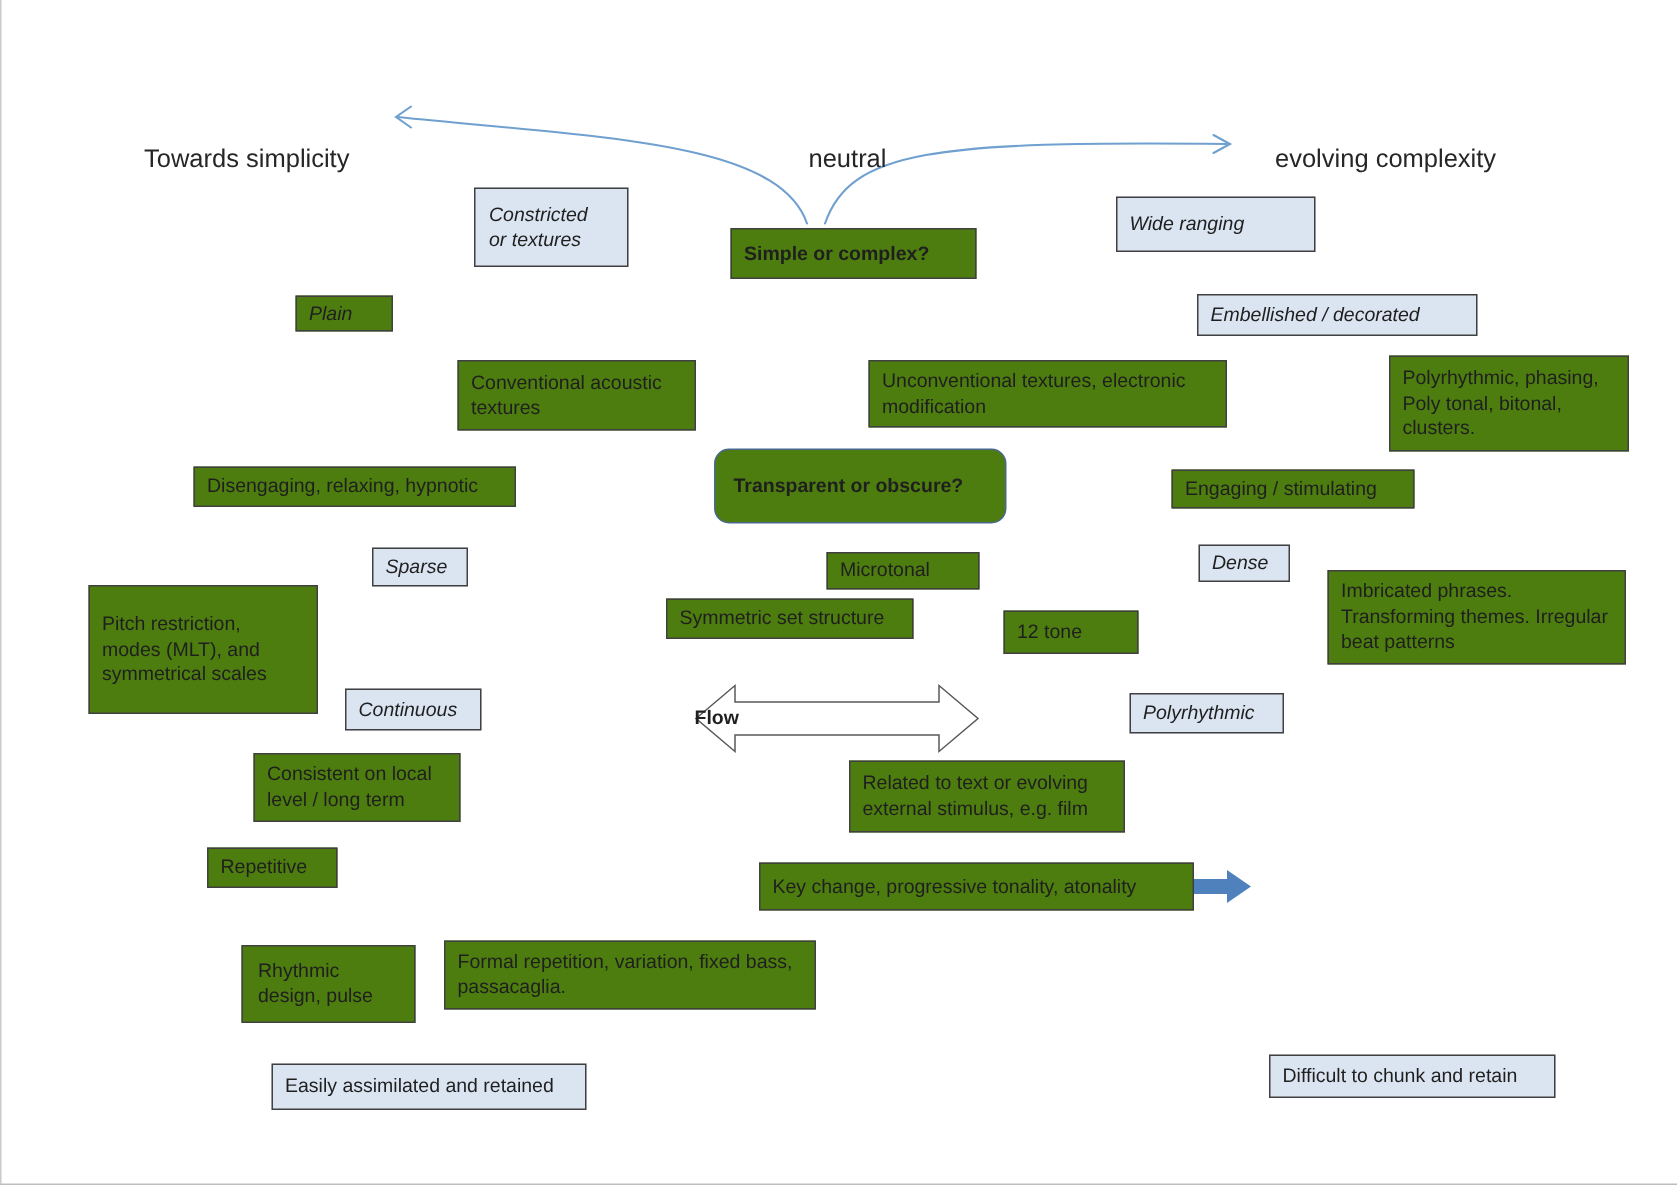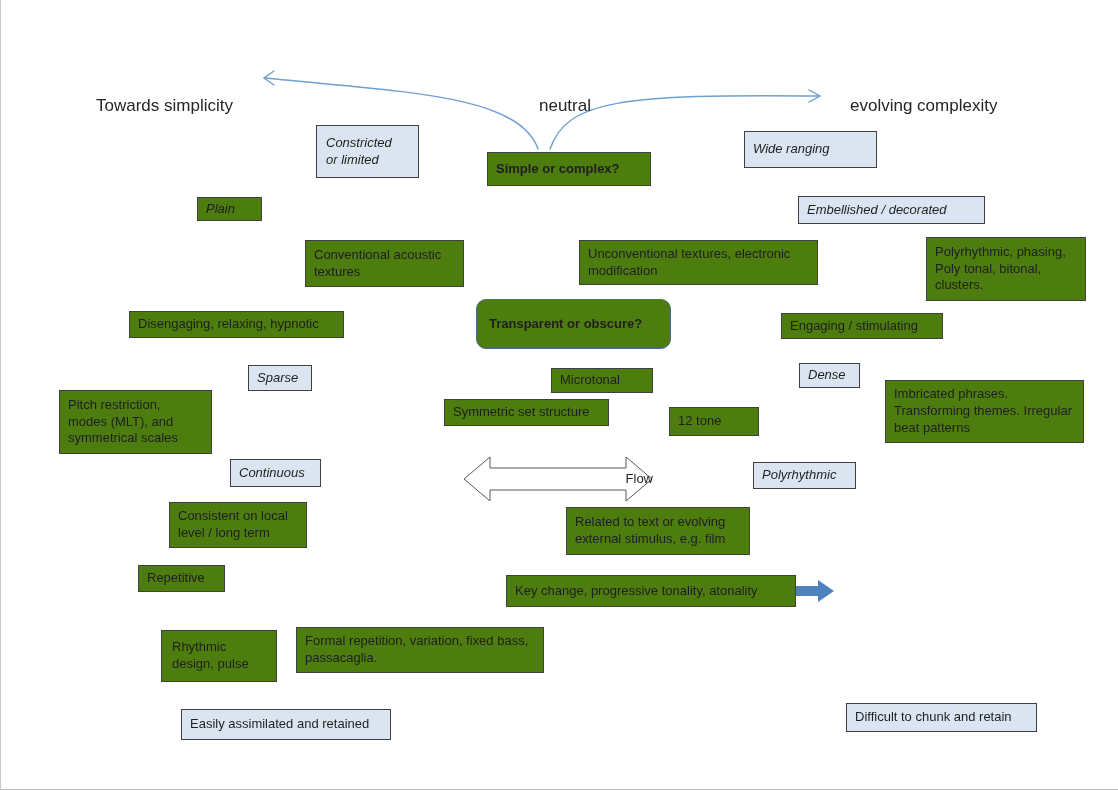--- a/index.html
+++ b/index.html
@@ -34,21 +34,21 @@
     padding:2px 8px;
   }
   .box.blue { background:#dbe5f1; }
   .box.italic { font-style:italic; }
   .box.bold { font-weight:bold; }
   .box.rounded { border-radius:10px; border-color:#4a6990; padding-left:12px; }
   .flow-wrap { position:absolute; left:462px; top:454px; width:190px; height:50px; }
   .flow-wrap .flow-label {
     position:absolute; left:0; right:0; top:50%;
     transform:translateY(-54%);
-    text-align:right; font-weight:normal; font-size:13px;
+    text-align:left; font-weight:bold; font-size:13px;
   }
   svg.overlay {
     position:absolute; left:0; top:0;
     width:1118px; height:790px;
     pointer-events:none;
   }
 </style>
 </head>
 <body>
 
@@ -62,21 +62,21 @@
       <polyline points="808,90 819,96 808,102"></polyline>
     </g>
     <polygon points="792,586 817,586 817,580 833,591 817,602 817,596 792,596" fill="#4f81bd"></polygon>
   </svg>
 
   <div class="hdr" style="left:95px; top:96px">Towards simplicity</div>
   <div class="hdr" style="left:538px; top:96px">neutral</div>
   <div class="hdr" style="left:849px; top:96px">evolving complexity</div>
 
   <div class="box blue italic" style="left:315px; top:125px; width:103px; height:53px; padding:2px 12px 2px 9px">
-      <span>Constricted or limited</span>
+      <span>Constricted or textures</span>
     </div>
 
   <div class="box bold" style="left:486px; top:152px; width:164px; height:34px">
       <span>Simple or complex?</span>
     </div>
 
   <div class="box blue italic" style="left:743px; top:131px; width:133px; height:37px">
       <span>Wide ranging</span>
     </div>
 
@@ -117,21 +117,21 @@
     </div>
 
   <div class="box" style="left:550px; top:368px; width:102px; height:25px">
       <span>Microtonal</span>
     </div>
 
   <div class="box blue italic" style="left:798px; top:363px; width:61px; height:25px">
       <span>Dense</span>
     </div>
 
-  <div class="box" style="left:58px; top:390px; width:153px; height:64px">
+  <div class="box" style="left:58px; top:390px; width:153px; height:86px">
       <span>Pitch restriction, modes (MLT), and symmetrical scales</span>
     </div>
 
   <div class="box" style="left:443px; top:399px; width:165px; height:27px">
       <span>Symmetric set structure</span>
     </div>
 
   <div class="box" style="left:668px; top:407px; width:90px; height:29px">
       <span>12 tone</span>
     </div>

